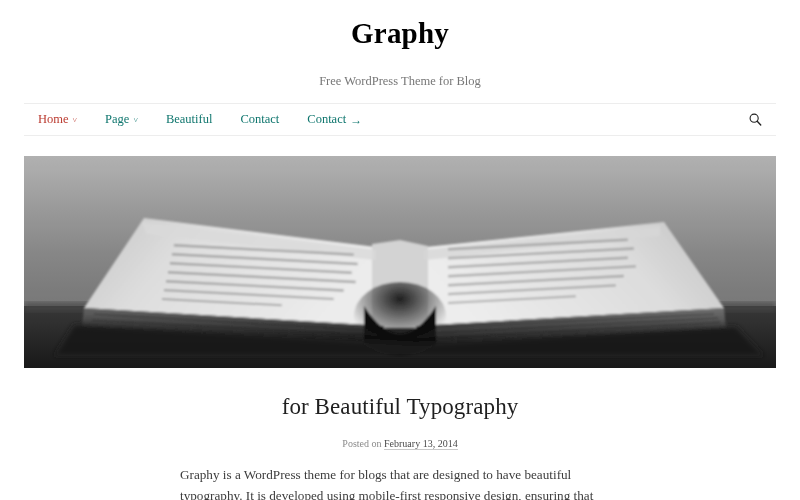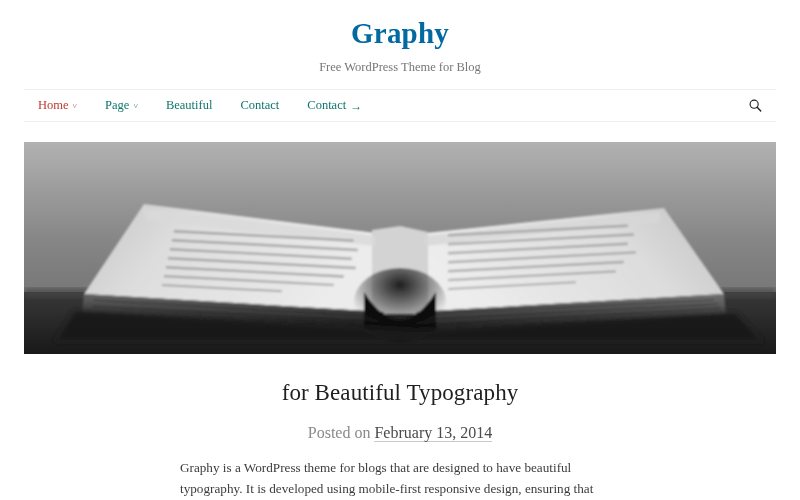--- a/index.html
+++ b/index.html
@@ -26,29 +26,29 @@
   
   .site-header {
     padding-top: 16px;
     text-align: center;
   }
   .site-title {
     font-family: "Liberation Serif", "DejaVu Serif", serif;
     font-size: 29px;
     font-weight: bold;
     letter-spacing: 0.2px;
-    color: #0369a1;
+    color: #000000;
     line-height: 1.2;
     margin: 0;
   }
   .site-tagline {
     font-family: "Liberation Serif", "DejaVu Serif", serif;
     font-size: 12.5px;
     color: #777777;
-    margin-top: 8px;
+    margin-top: 22px;
     line-height: 1.3;
   }
 
   
   .nav-wrap {
     margin: 14px 24px 0 24px;
     border-top: 1px solid #ededed;
     border-bottom: 1px solid #ededed;
     height: 31px;
     position: relative;
@@ -122,21 +122,21 @@
     font-size: 23px;
     font-weight: normal;
     color: #1f1f1f;
     letter-spacing: 0.1px;
     line-height: 1.25;
     margin: 16px;
   }
   .post-meta {
     margin-top: 12px;
     font-family: "Liberation Serif", "DejaVu Serif", serif;
-    font-size: 16px;
+    font-size: 10px;
     color: #8a8a8a;
   }
   .post-meta .meta-date {
     color: #4a4a4a;
     border-bottom: 1px solid #c9c9c9;
     cursor: pointer;
   }
   .post-body {
     margin-top: 15px;
     text-align: left;

